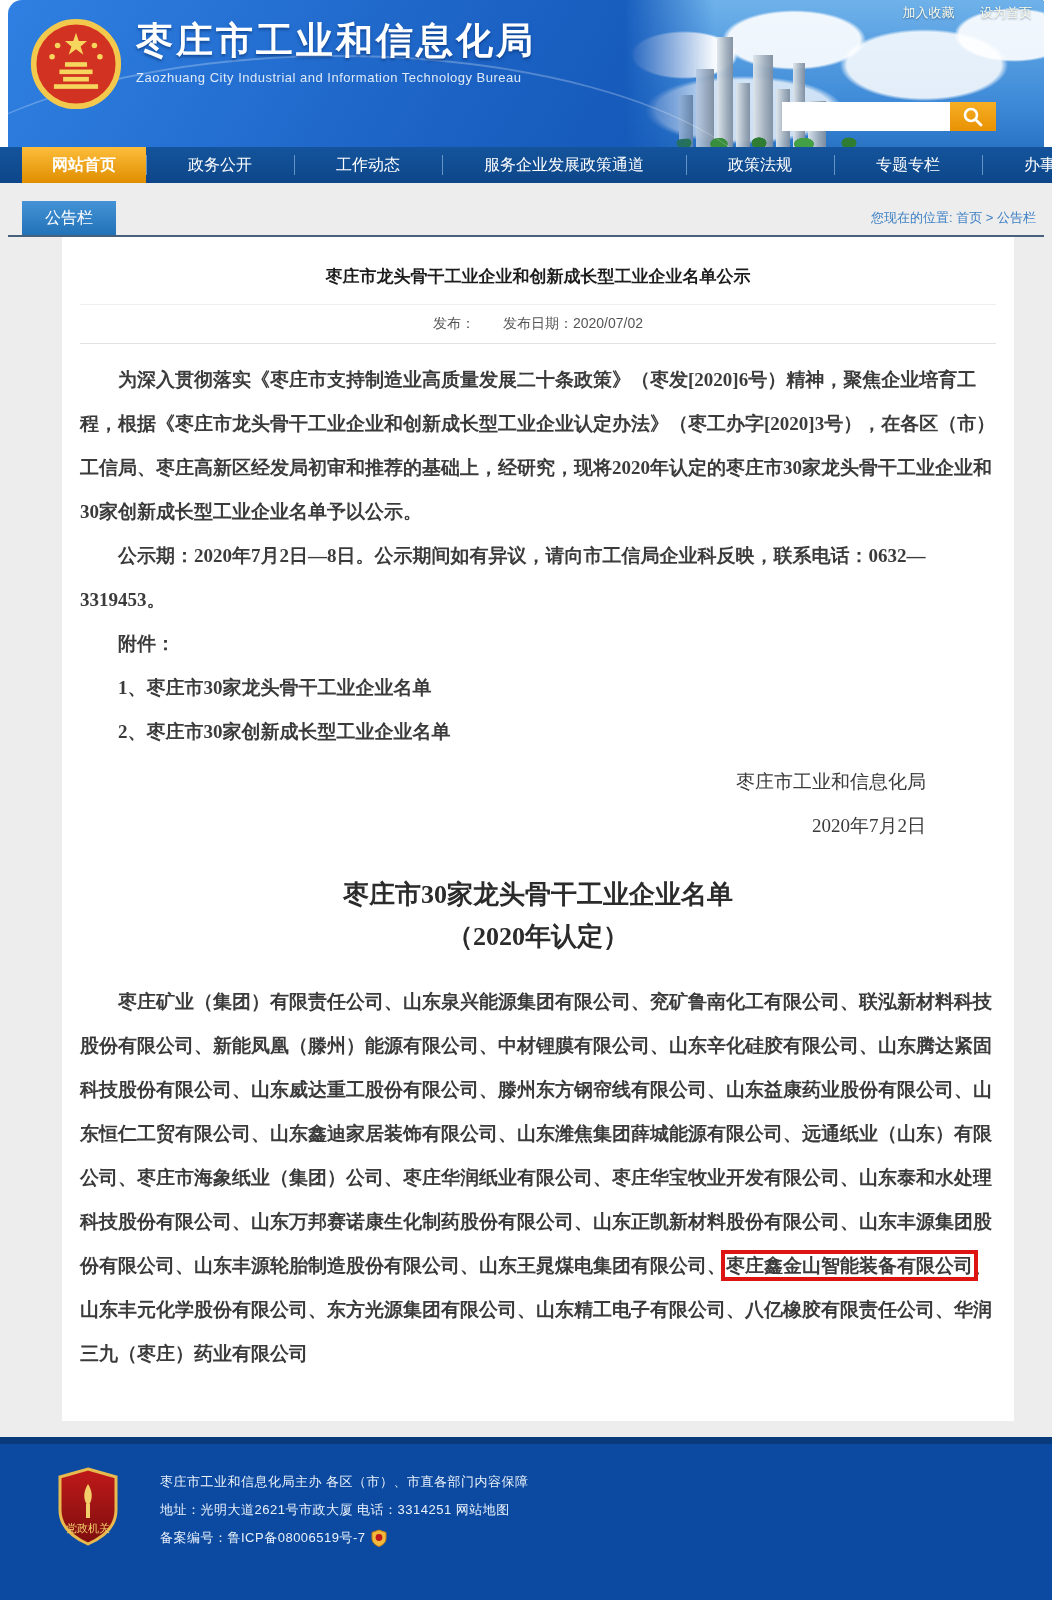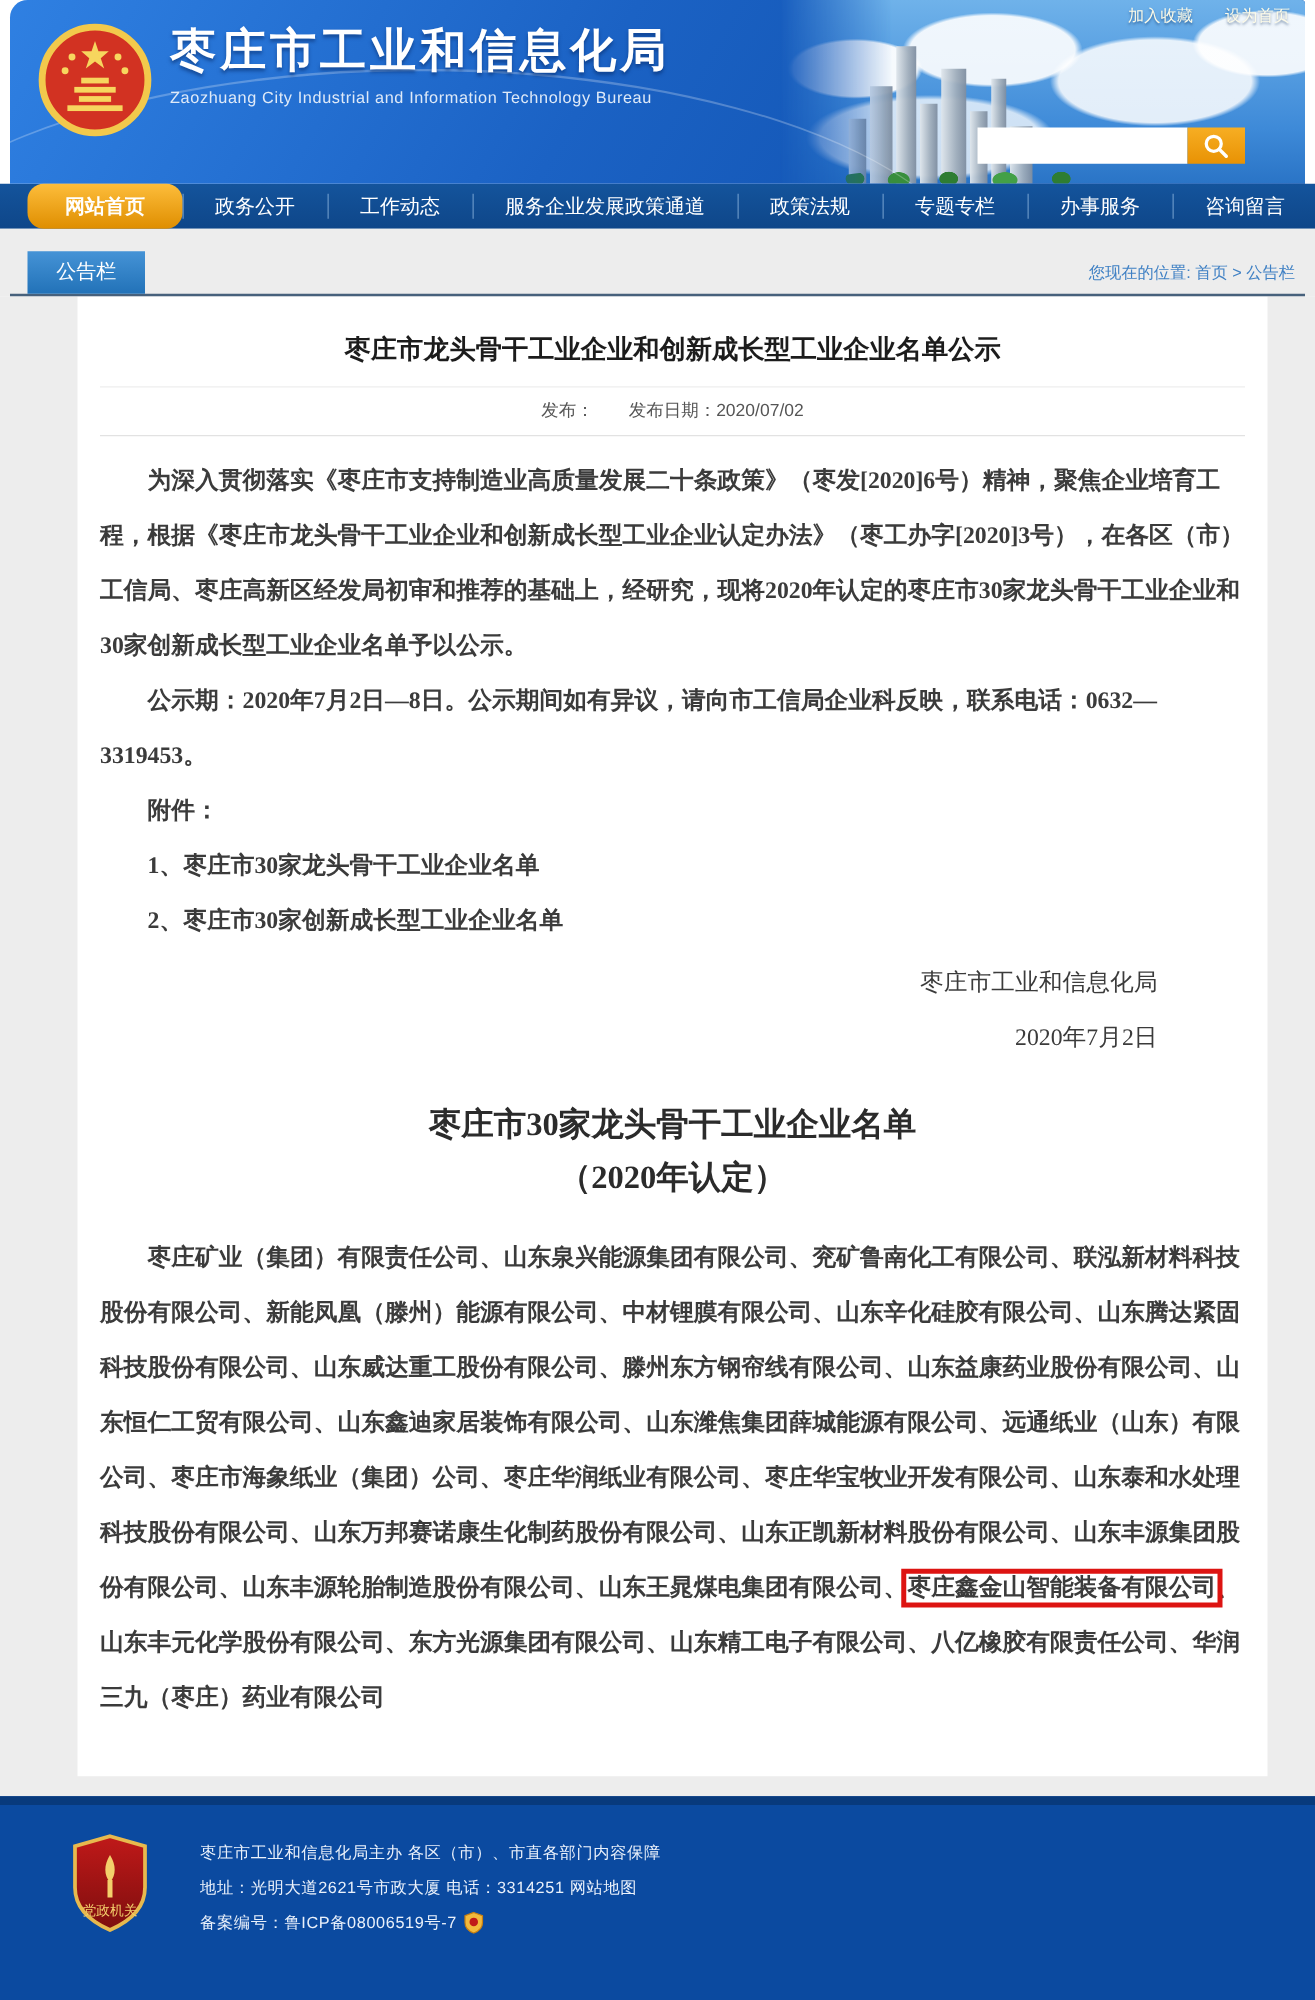--- a/index.html
+++ b/index.html
@@ -71,28 +71,28 @@
     background:linear-gradient(180deg,#f7ae23,#e89204);display:flex;align-items:center;justify-content:center;
   }
   
   .nav{
     height:36px;flex:0 0 auto;display:flex;align-items:stretch;
     background:linear-gradient(180deg,#14549c,#0e4689);
   }
   .nav a{
     display:flex;align-items:center;justify-content:center;
     color:#ffffff;font-size:16px;text-decoration:none;cursor:pointer;
-    padding:0 26px;position:relative;white-space:nowrap;
+    padding:0 42px;position:relative;white-space:nowrap;
   }
   .nav a + a::before{
     content:"";position:absolute;left:0;top:8px;bottom:8px;width:1px;background:rgba(170,205,240,.55);
   }
   .nav a.active{
     background:linear-gradient(180deg,#fdbd3b,#df8e00);
-    font-weight:bold;margin-left:22px;padding:0 30px;border-radius:13px;
+    font-weight:bold;margin-left:22px;padding:0 30px;
   }
   .nav a.active::before{display:none;}
   
   .crumb-band{height:54px;background:#ededed;flex:0 0 auto;}
   .crumb-inner{
     height:100%;margin:0 8px;position:relative;
     border-bottom:2px solid #47617c;box-sizing:border-box;
     display:flex;align-items:flex-end;justify-content:space-between;
   }
   .section-tab{
@@ -104,21 +104,21 @@
   
   .main-wrap{flex:1 1 auto;background:#ededed;overflow:hidden;}
   .paper{
     margin-left:62px;width:952px;background:#ffffff;
     height:calc(100% - 16px);box-sizing:border-box;
     padding:24px 18px 20px 18px;overflow:hidden;
     font-family:"Liberation Serif", serif;color:#3b3b3b;
   }
   .doc-title{
     font-family:"Liberation Sans", sans-serif;
-    text-align:center;font-size:21px;font-weight:bold;color:#1c1c1c;margin:4px 0 0 0;
+    text-align:center;font-size:17px;font-weight:bold;color:#1c1c1c;margin:4px 0 0 0;
   }
   .doc-meta{
     margin-top:16px;padding:10px 0;text-align:center;
     border-top:1px solid #eeeeee;border-bottom:1px solid #e2e2e2;
     font-family:"Liberation Sans", sans-serif;font-size:14px;color:#555;
   }
   .doc-meta span{margin:0 12px;}
   .doc-body p{margin:0;font-size:19px;line-height:44px;text-indent:2em;font-weight:bold;}
   .doc-body .first{margin-top:14px;}
   .signature{margin-top:6px;text-align:right;padding-right:70px;font-size:19px;line-height:44px;}

